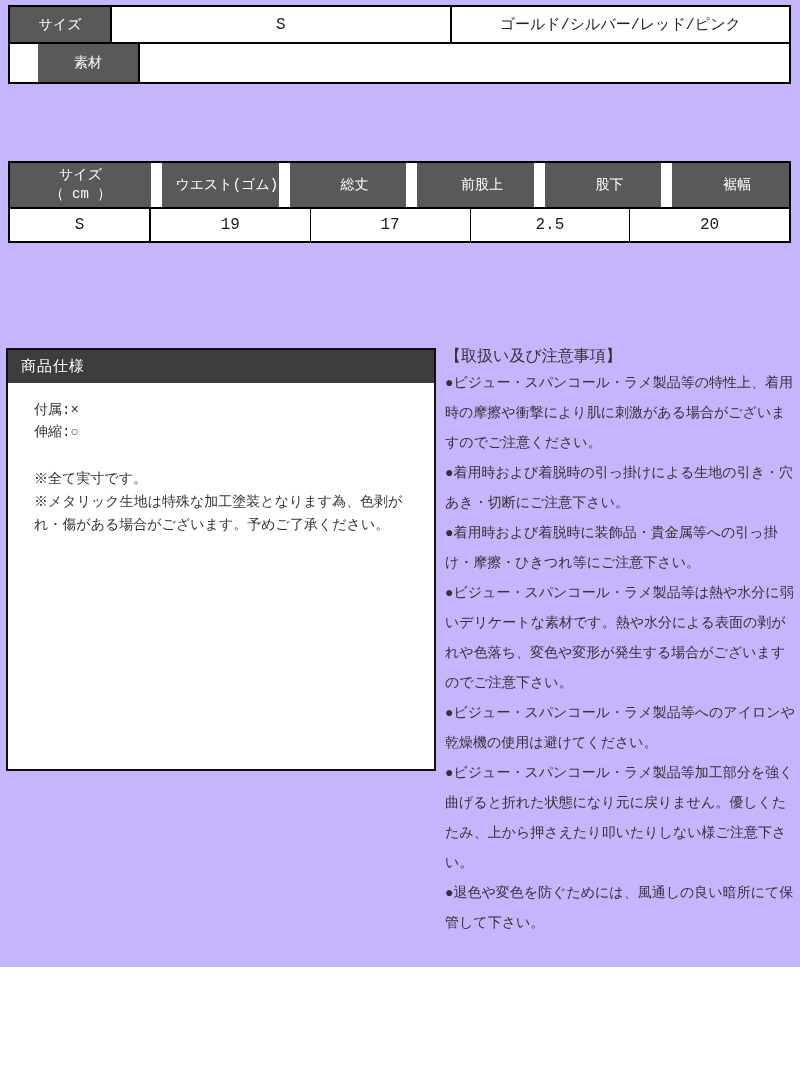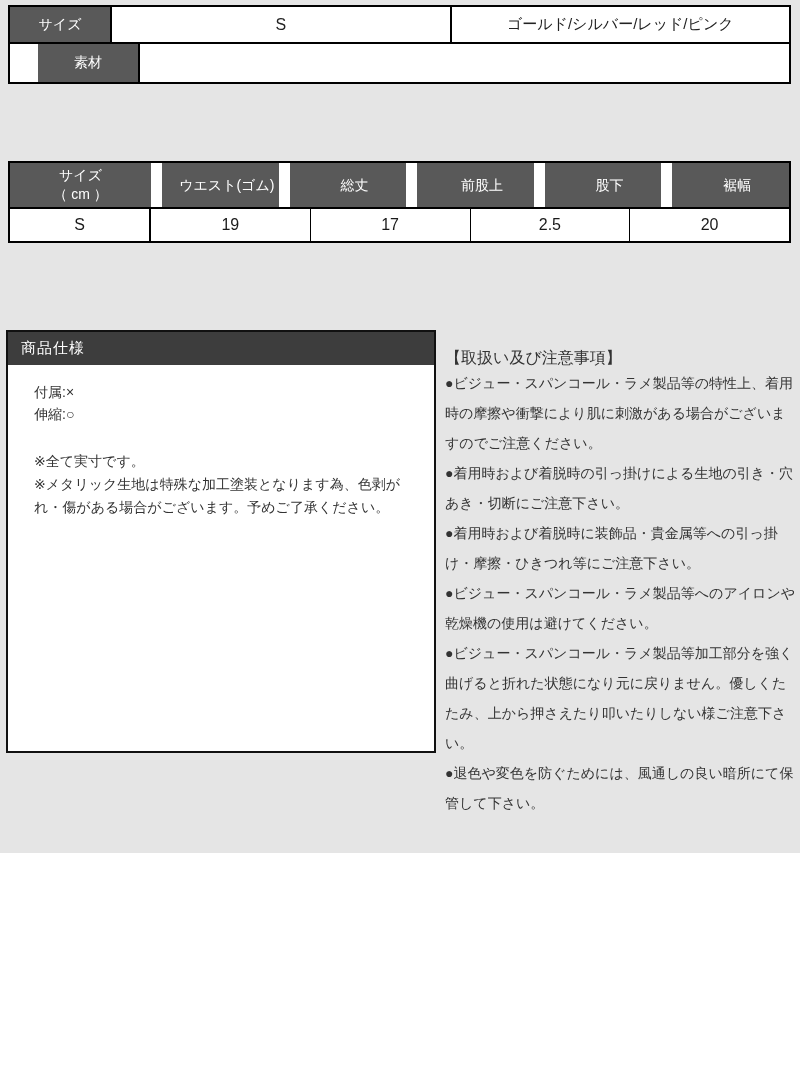--- a/index.html
+++ b/index.html
@@ -4,23 +4,24 @@
 <style>
   * { margin:0; padding:0; box-sizing:border-box; }
   html,body { background:#fff; }
   body {
     font-family:"Liberation Sans","DejaVu Sans",sans-serif;
     color:#333;
   }
   .page {
     position:relative;
     width:800px;
-    height:853px;
-    background:#e5e5e5;
+    height:967px;
+    background:#c4b5fd;
     overflow:hidden;
+    font-family:Liberation Mono, monospace;
   }
 
   
   .t1 {
     position:absolute; left:8px; top:5px; width:783px;
     border:2px solid #000; background:#fff;
   }
   .t1 .row { display:flex; }
   .t1 .row1 { height:37px; border-bottom:2px solid #000; }
   .t1 .row2 { height:38px; }
@@ -52,21 +53,21 @@
   .t2 .vrow { display:flex; height:32px; }
   .t2 .vcell {
     flex:1; display:flex; align-items:center; justify-content:center;
     font-size:16px; color:#1a1a1a; border-right:1px solid #000;
   }
   .t2 .vc1 { width:141px; flex:none; border-right:2px solid #000; }
   .t2 .vcell:last-child { border-right:none; }
 
   
   .specbox {
-    position:absolute; left:6px; top:330px; width:430px; height:423px;
+    position:absolute; left:6px; top:348px; width:430px; height:423px;
     border:2px solid #111; background:#fff;
   }
   .specbox-bar {
     height:33px; background:#3d3d3d; color:#fff;
     display:flex; align-items:center; padding-left:13px;
     font-size:15px; letter-spacing:1px;
   }
   .specbox-body { padding:16px 12px 0 26px; font-size:14px; color:#333; }
   .specbox-body p { line-height:22px; }
   .specbox-notes { margin-top:25px; }
@@ -127,18 +128,19 @@
         <p>※メタリック生地は特殊な加工塗装となります為、色剥がれ・傷がある場合がございます。予めご了承ください。</p>
       </div>
     </div>
   </div>
 
   <div class="handling">
     <div class="h-title">【取扱い及び注意事項】</div>
     <p>●ビジュー・スパンコール・ラメ製品等の特性上、着用時の摩擦や衝撃により肌に刺激がある場合がございますのでご注意ください。</p>
     <p>●着用時および着脱時の引っ掛けによる生地の引き・穴あき・切断にご注意下さい。</p>
     <p>●着用時および着脱時に装飾品・貴金属等への引っ掛け・摩擦・ひきつれ等にご注意下さい。</p>
+    <p>●ビジュー・スパンコール・ラメ製品等は熱や水分に弱いデリケートな素材です。熱や水分による表面の剥がれや色落ち、変色や変形が発生する場合がございますのでご注意下さい。</p>
     <p>●ビジュー・スパンコール・ラメ製品等へのアイロンや乾燥機の使用は避けてください。</p>
     <p>●ビジュー・スパンコール・ラメ製品等加工部分を強く曲げると折れた状態になり元に戻りません。優しくたたみ、上から押さえたり叩いたりしない様ご注意下さい。</p>
     <p>●退色や変色を防ぐためには、風通しの良い暗所にて保管して下さい。</p>
   </div>
 
 </div>
 
 </body></html>

